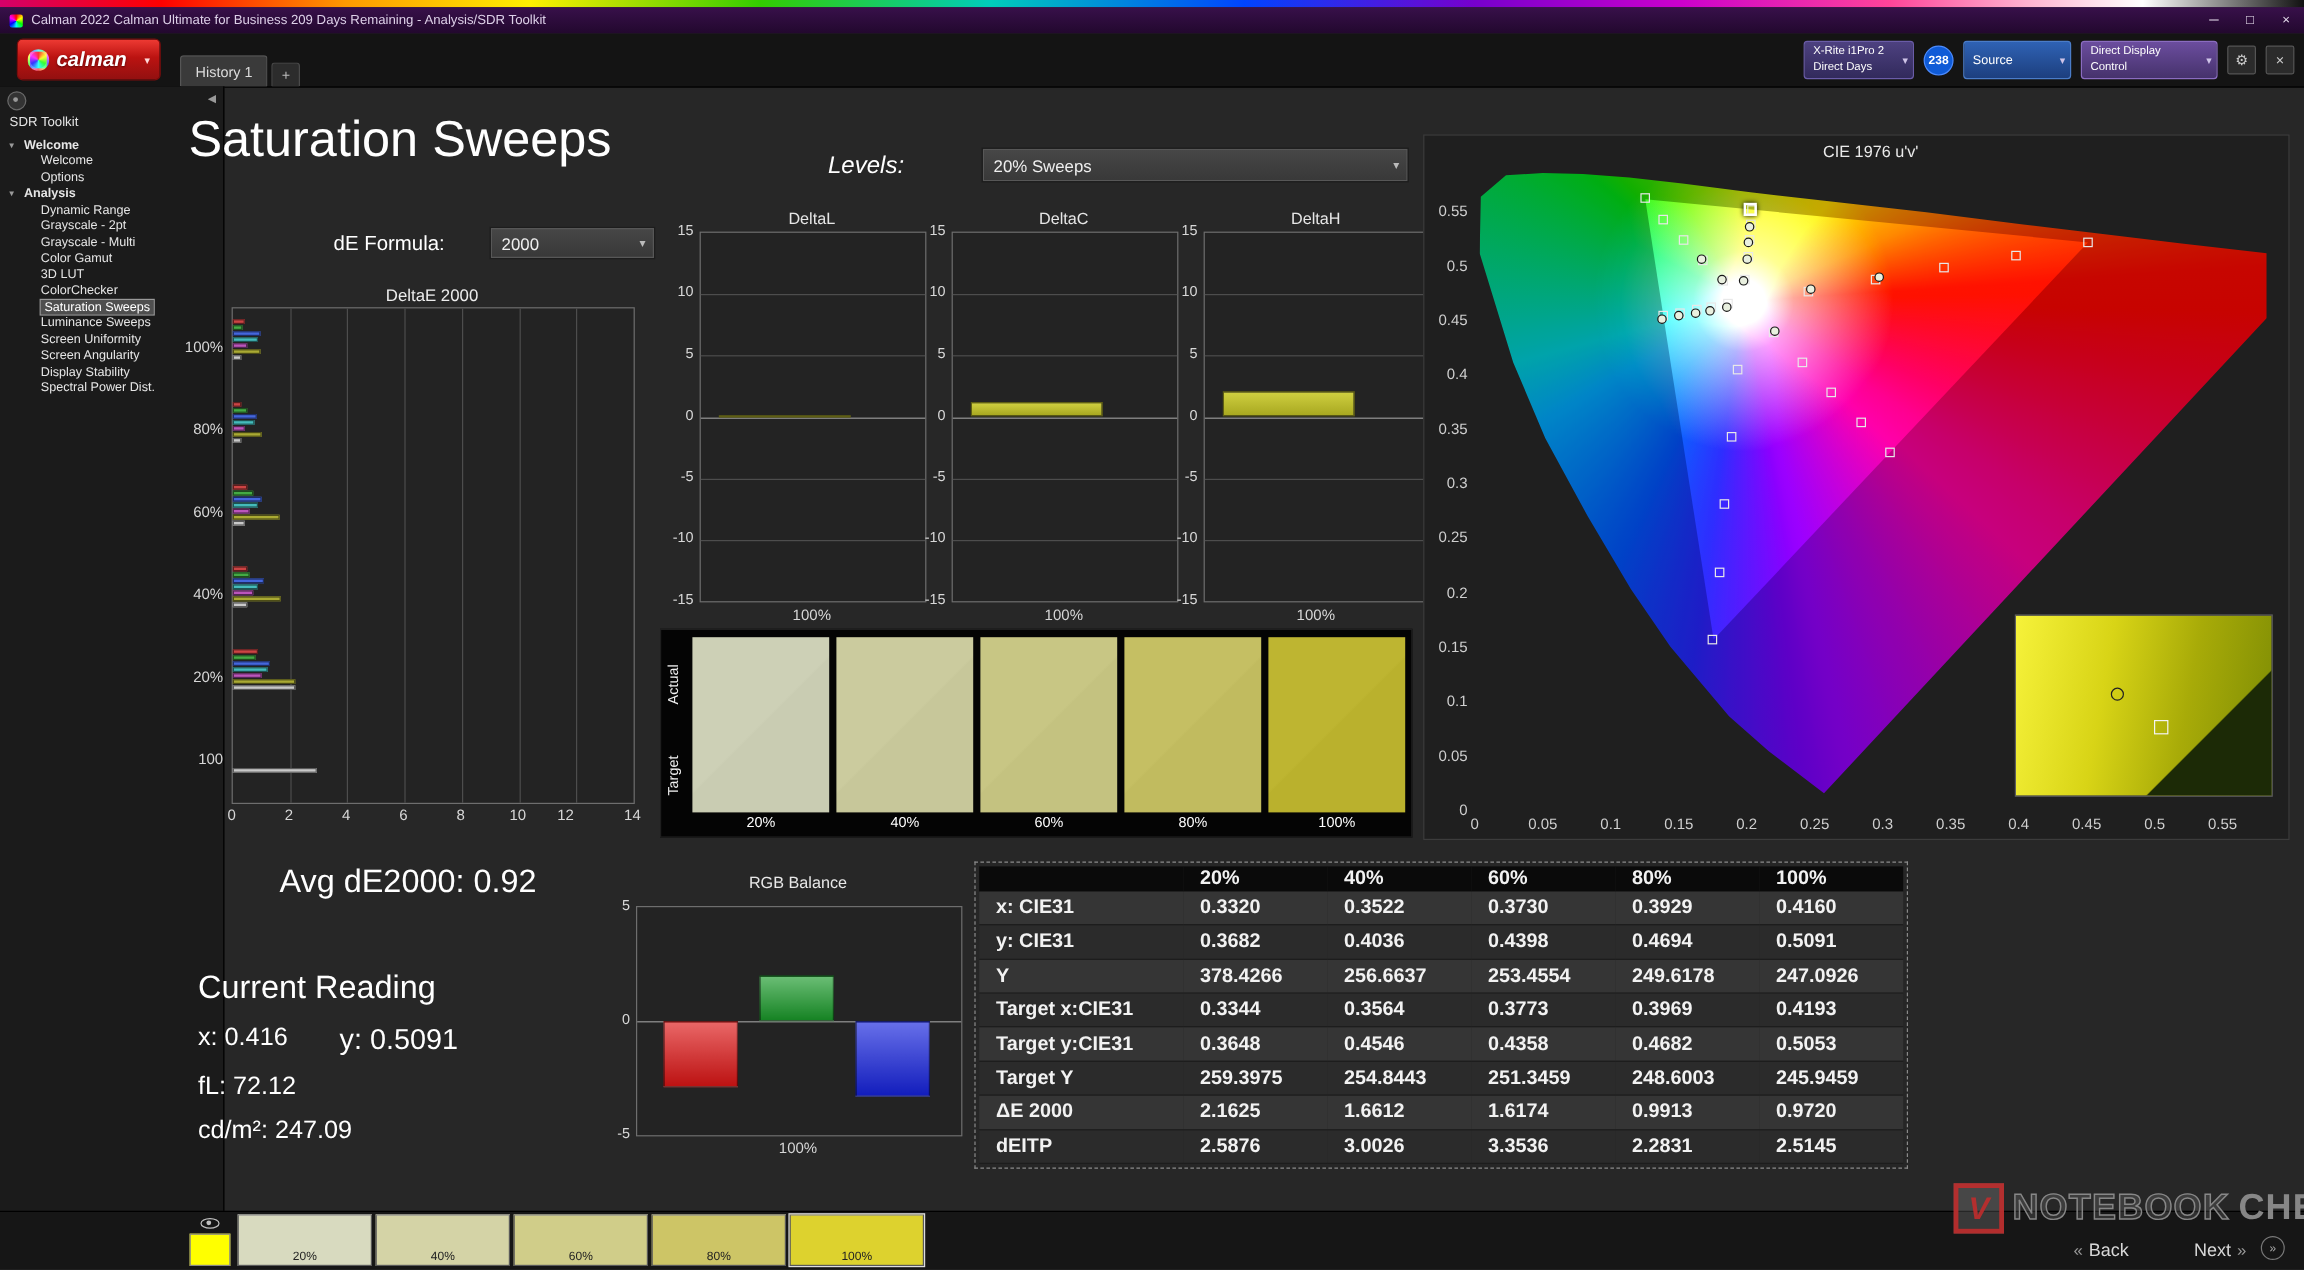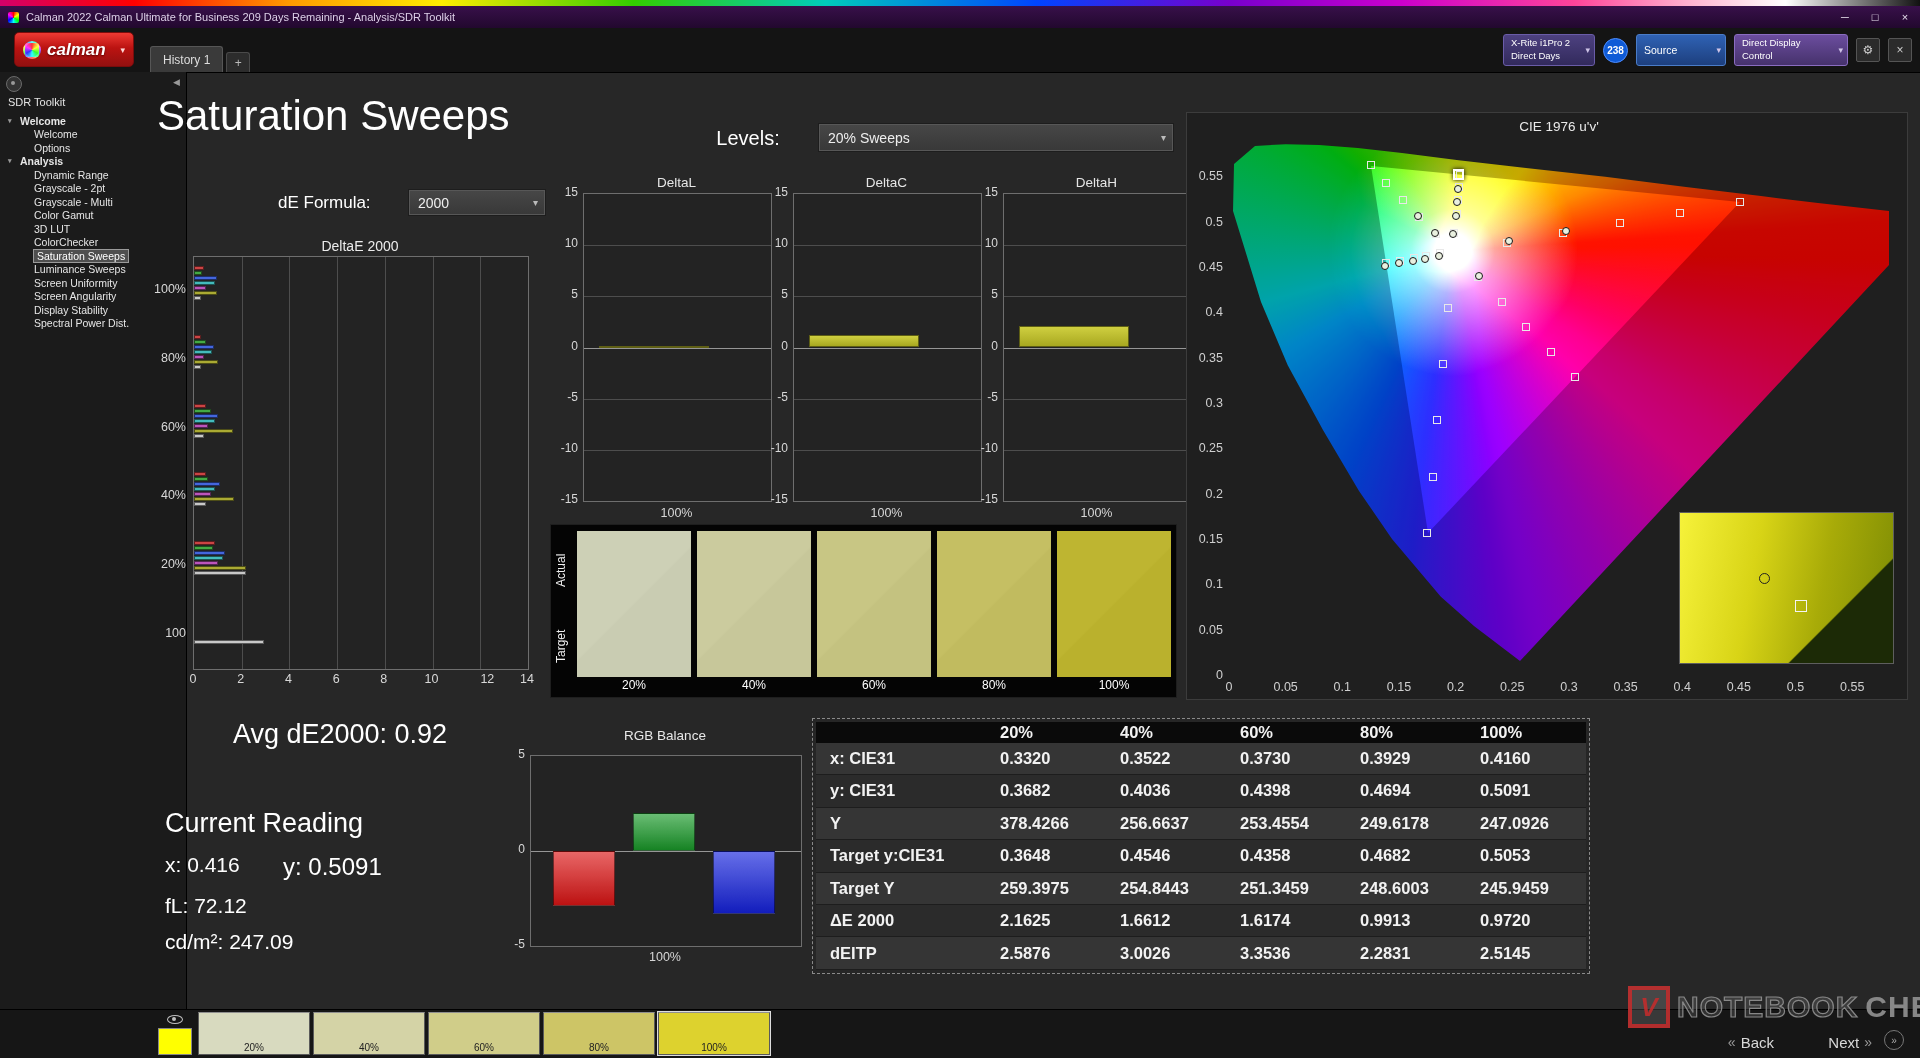--- a/index.html
+++ b/index.html
@@ -52,21 +52,21 @@
   .sb-title{position:absolute;left:8px;top:24px;font-size:11px;color:#e4e4e4;}
   .tree{position:absolute;left:4px;top:42px;right:2px;}
   .tree-item{display:flex;align-items:center;height:13.5px;font-size:10.5px;color:#e6e6e6;white-space:nowrap;}
   .tree-item.lvl0{padding-left:4px;font-weight:bold;}
   .tree-item.lvl1{padding-left:30px;}
   .tree-arrow{color:#9a9a9a;font-size:7px;margin-right:4px;width:8px;}
   .tree-item.selected .tree-label{background:#4f4f4f;outline:1px solid #9a9a9a;padding:0 3px;color:#fff;}
 
   
   .page-title{position:absolute;left:157px;top:92px;font-size:42px;font-weight:400;color:#fff;}
-  .levels-label{position:absolute;left:690px;top:127px;width:116px;text-align:center;font-size:20px;}
+  .levels-label{position:absolute;left:690px;top:127px;width:116px;text-align:left;font-size:20px;font-style:italic;}
   .dropdown{position:absolute;background:linear-gradient(#474747,#383838);border:1px solid #1d1d1d;
     box-shadow:inset 0 0 0 1px #575757;color:#eee;display:flex;align-items:center;padding:0 9px;box-sizing:border-box;}
   .dropdown .dd-caret{position:absolute;right:7px;color:#bbb;font-size:10px;}
   .dd-levels{left:818px;top:123px;width:356px;height:29px;font-size:14px;}
   .de-label{position:absolute;left:278px;top:193px;font-size:17px;}
   .dd-formula{left:408px;top:189px;width:138px;height:27px;font-size:14px;}
 
   
   .plot{position:absolute;background:#232323;border:1px solid #6e6e6e;box-sizing:content-box;}
   .gl-v{position:absolute;top:0;bottom:0;width:1px;background:#4d4d4d;}
@@ -331,21 +331,21 @@
         <div class="bar-h" style="left: 0px; top: 309px; width: 51.5314px; background: linear-gradient(rgb(170, 170, 51), rgb(170, 170, 51)) rgb(170, 170, 51);"></div>
         <div class="bar-h" style="left: 0px; top: 314px; width: 52.4857px; background: linear-gradient(rgb(200, 200, 200), rgb(200, 200, 200)) rgb(200, 200, 200);"></div>
         <div class="bar-h" style="left: 0px; top: 382.667px; width: 70.14px; background: linear-gradient(rgb(200, 200, 200), rgb(200, 200, 200)) rgb(200, 200, 200);"></div>
       </div>
   <div class="axlab" style="left: 38px; top: 434px; width: 30px; text-align: center;">0</div>
       <div class="axlab" style="left: 85.7143px; top: 434px; width: 30px; text-align: center;">2</div>
       <div class="axlab" style="left: 133.429px; top: 434px; width: 30px; text-align: center;">4</div>
       <div class="axlab" style="left: 181.143px; top: 434px; width: 30px; text-align: center;">6</div>
       <div class="axlab" style="left: 228.857px; top: 434px; width: 30px; text-align: center;">8</div>
       <div class="axlab" style="left: 276.571px; top: 434px; width: 30px; text-align: center;">10</div>
-      <div class="axlab" style="left: 324.286px; top: 434px; width: 30px; text-align: right;">12</div>
+      <div class="axlab" style="left: 324.286px; top: 434px; width: 30px; text-align: left;">12</div>
       <div class="axlab" style="left: 372px; top: 434px; width: 30px; text-align: center;">14</div>
       <div class="axlab" style="left: 0px; top: 44.3333px; width: 46px; text-align: right;">100%</div>
       <div class="axlab" style="left: 0px; top: 113px; width: 46px; text-align: right;">80%</div>
       <div class="axlab" style="left: 0px; top: 181.667px; width: 46px; text-align: right;">60%</div>
       <div class="axlab" style="left: 0px; top: 250.333px; width: 46px; text-align: right;">40%</div>
       <div class="axlab" style="left: 0px; top: 319px; width: 46px; text-align: right;">20%</div>
       <div class="axlab" style="left: 0px; top: 387.667px; width: 46px; text-align: right;">100</div>
     </div>
 
   <div class="mini" style="left:550px">
@@ -562,20 +562,28 @@
           </tr>
           <tr>
             <td>Y</td>
             <td>378.4266</td>
             <td>256.6637</td>
             <td>253.4554</td>
             <td>249.6178</td>
             <td>247.0926</td>
           </tr>
           <tr>
+            <td>Target x:CIE31</td>
+            <td>0.3344</td>
+            <td>0.3564</td>
+            <td>0.3773</td>
+            <td>0.3969</td>
+            <td>0.4193</td>
+          </tr>
+          <tr>
             <td>Target y:CIE31</td>
             <td>0.3648</td>
             <td>0.4546</td>
             <td>0.4358</td>
             <td>0.4682</td>
             <td>0.5053</td>
           </tr>
           <tr>
             <td>Target Y</td>
             <td>259.3975</td>

